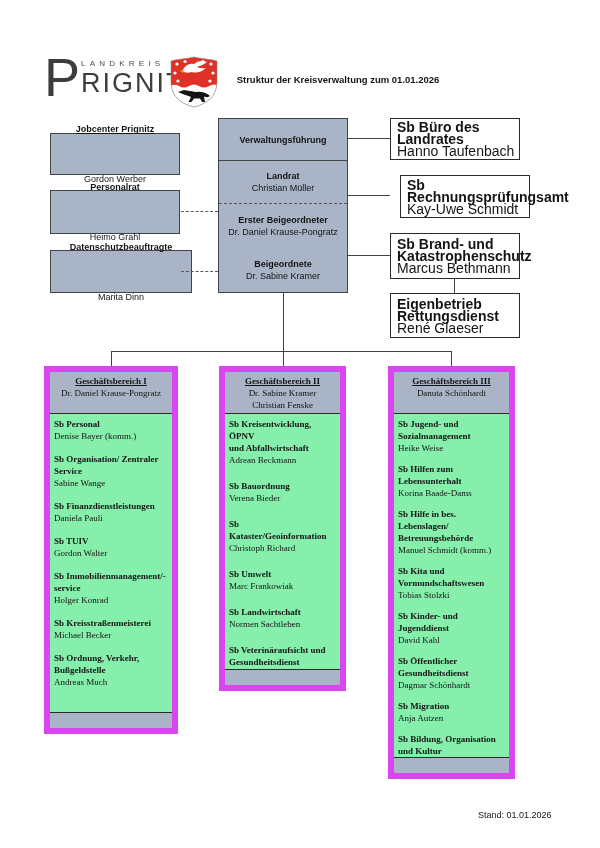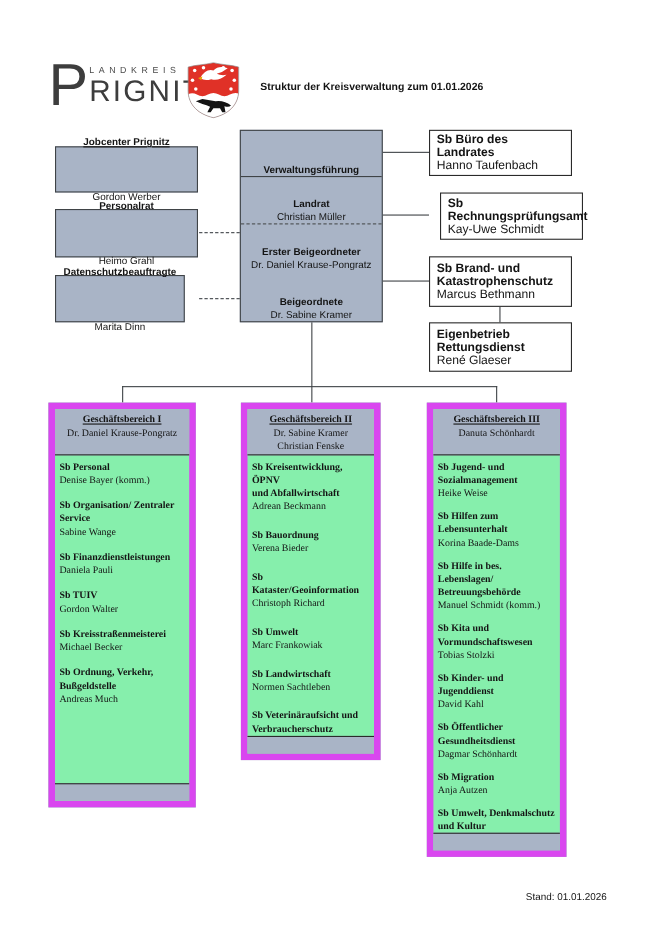--- a/index.html
+++ b/index.html
@@ -22,30 +22,30 @@
   .logo-bottom{font-size:27px;letter-spacing:2px;margin-top:0px;color:#3d3d3d;}
   .crest{position:absolute;left:169px;top:56px;width:50px;height:52px;}
   .doc-title{position:absolute;left:223px;top:74px;width:230px;font-size:9.5px;font-weight:bold;text-align:center;}
 
   
   .sbox{position:absolute;background:var(--box-fill);border:1px solid var(--line);
         display:flex;flex-direction:column;justify-content:center;align-items:center;
         text-align:center;font-size:9px;line-height:12px;padding:2px;gap:38px;}
   .wbox{position:absolute;background:#ffffff;border:1px solid #2a2a2a;
         display:flex;flex-direction:column;justify-content:center;
-        font-size:11px;line-height:12px;padding:2px 4px 2px 6px;}
+        font-size:14px;line-height:12px;padding:2px 4px 2px 6px;}
   .t{font-weight:bold;white-space:pre-line;}
   .t.u{text-decoration:underline;}
   .n{white-space:pre-line;}
 
   
   .center-box{position:absolute;left:218px;top:118px;width:130px;height:175px;
               background:var(--box-fill);border:1px solid var(--line);
               display:flex;flex-direction:column;font-size:9px;line-height:12px;text-align:center;}
-  .cb-sec{display:flex;flex-direction:column;justify-content:flex-end;flex:0 0 auto;}
+  .cb-sec{display:flex;flex-direction:column;justify-content:center;flex:0 0 auto;}
   .cb-sec.s0{height:42px;border-bottom:1px solid var(--line);}
   .cb-sec.s1{height:43px;border-bottom:1px dashed #55595d;}
   .cb-sec.s2{height:43px;}
   .cb-sec.s3{height:45px;}
 
   
   .ln{position:absolute;background:var(--line);}
   .dash{position:absolute;border-top:1px dashed #55595d;height:0;}
 
   
@@ -100,21 +100,21 @@
   <div class="doc-title">Struktur der Kreisverwaltung zum 01.01.2026</div>
 
   <div class="sbox" style="left:50px;top:133px;width:130px;height:42px">
     <div class="t u">Jobcenter Prignitz</div>
     <div class="n">Gordon Werber</div>
   </div>
   <div class="sbox" style="left:50px;top:190px;width:130px;height:44px">
     <div class="t">Personalrat</div>
     <div class="n">Heimo Grahl</div>
   </div>
-  <div class="sbox" style="left:50px;top:250px;width:118px;height:43px">
+  <div class="sbox" style="left:50px;top:250px;width:142px;height:43px">
     <div class="t">Datenschutzbeauftragte</div>
     <div class="n">Marita Dinn</div>
   </div>
 
   <div class="center-box">
     <div class="cb-sec s0">
       <div class="t">Verwaltungsführung</div>
     </div>
     <div class="cb-sec s1">
       <div class="t">Landrat</div>
@@ -177,20 +177,25 @@
       </div>
       <div class="item">
         <div class="item-name">Sb Finanzdienstleistungen</div>
         <div class="item-person">Daniela Pauli</div>
       </div>
       <div class="item">
         <div class="item-name">Sb TUIV</div>
         <div class="item-person">Gordon Walter</div>
       </div>
       <div class="item">
+        <div class="item-name">Sb Immobilienmanagement/-
+service</div>
+        <div class="item-person">Holger Konrad</div>
+      </div>
+      <div class="item">
         <div class="item-name">Sb Kreisstraßenmeisterei</div>
         <div class="item-person">Michael Becker</div>
       </div>
       <div class="item">
         <div class="item-name">Sb Ordnung, Verkehr,
 Bußgeldstelle</div>
         <div class="item-person">Andreas Much</div>
       </div>
     </div>
     <div class="dept-foot"></div>
@@ -219,21 +224,21 @@
       <div class="item">
         <div class="item-name">Sb Umwelt</div>
         <div class="item-person">Marc Frankowiak</div>
       </div>
       <div class="item">
         <div class="item-name">Sb Landwirtschaft</div>
         <div class="item-person">Normen Sachtleben</div>
       </div>
       <div class="item">
         <div class="item-name">Sb Veterinäraufsicht und
-Verbraucherschutz</div>
+Gesundheitsdienst</div>
         <div class="item-person">Dr. Birgit Burchardt</div>
       </div>
     </div>
     <div class="dept-foot"></div>
   </div>
 
   <div class="dept" style="left:388px;top:366px;width:127px;height:413px">
     <div class="dept-head">
       <div class="t u">Geschäftsbereich III</div>
       <div class="n">Danuta Schönhardt</div>
@@ -267,21 +272,21 @@
       <div class="item">
         <div class="item-name">Sb Öffentlicher
 Gesundheitsdienst</div>
         <div class="item-person">Dagmar Schönhardt</div>
       </div>
       <div class="item">
         <div class="item-name">Sb Migration</div>
         <div class="item-person">Anja Autzen</div>
       </div>
       <div class="item">
-        <div class="item-name">Sb Umwelt, Denkmalschutz
+        <div class="item-name">Sb Bildung, Organisation
 und Kultur</div>
         <div class="item-person">Gordon Thalmann (komm.)</div>
       </div>
     </div>
     <div class="dept-foot"></div>
   </div>
 
   <div class="stand">Stand: 01.01.2026</div>
 
 </div>

